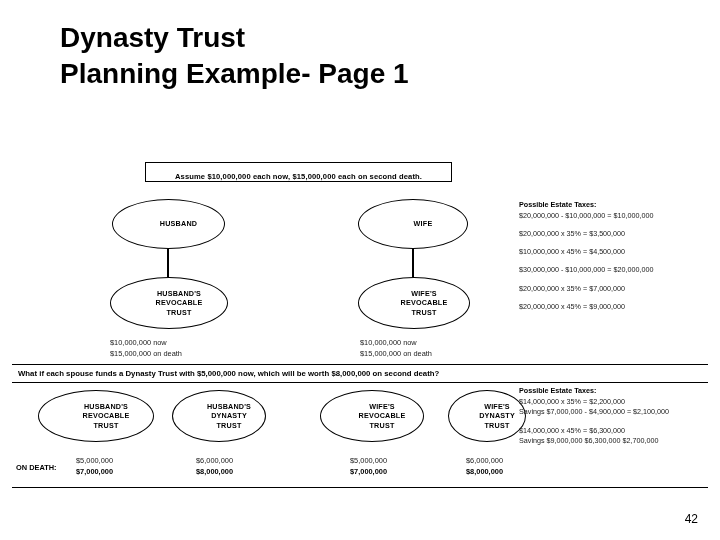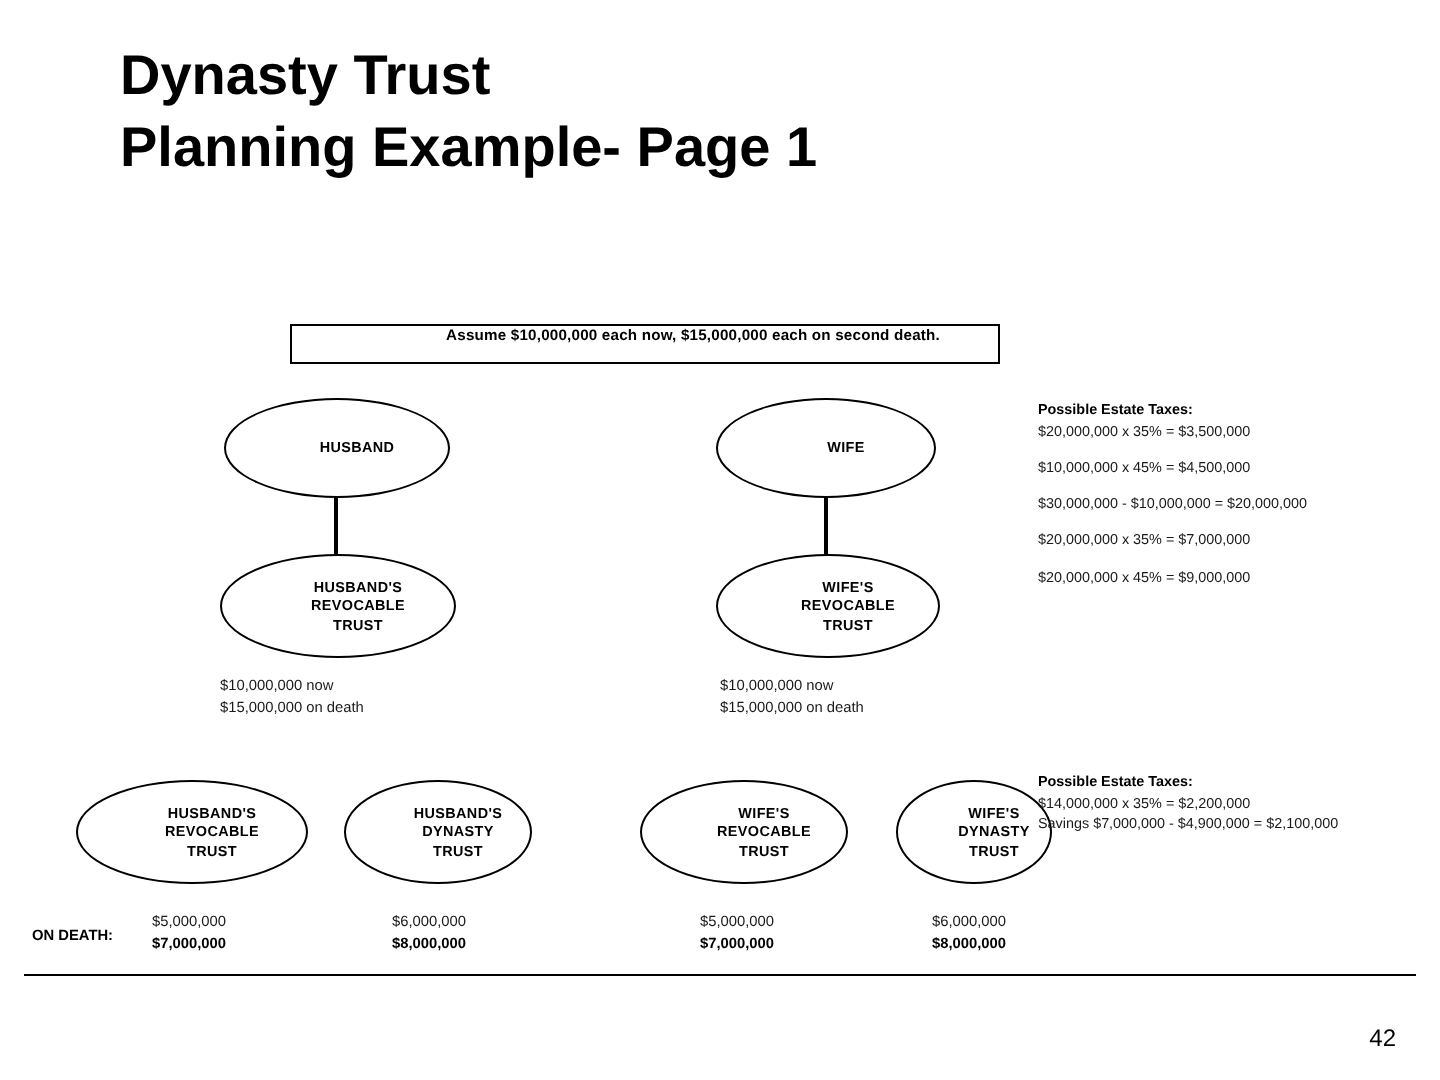--- a/index.html
+++ b/index.html
@@ -15,21 +15,21 @@
     position:absolute;left:60px;top:20px;width:600px;
     font-size:28px;font-weight:bold;line-height:1.28;
     letter-spacing:0px;color:#000;
   }
   .title div{white-space:nowrap;}
 
   
   .assume-box{
     position:absolute;left:145px;top:162px;width:305px;height:18px;
     border:1.5px solid #000;background:#fff;
-    display:flex;align-items:flex-start;justify-content:center;padding-left:48px;
+    display:flex;align-items:flex-end;justify-content:center;
   }
   .assume-box span{
     font-size:7.6px;font-weight:bold;letter-spacing:.1px;white-space:nowrap;
   }
 
   
   .ell{
     position:absolute;border:1.4px solid #000;border-radius:50%;
     background:#fff;display:flex;align-items:center;justify-content:center;
     text-align:center;box-sizing:border-box;
@@ -153,27 +153,31 @@
     <div>$10,000,000 now</div>
     <div>$15,000,000 on death</div>
   </div>
   <div class="money money-w">
     <div>$10,000,000 now</div>
     <div>$15,000,000 on death</div>
   </div>
 
   <div class="taxes-top">
     <div class="hd">Possible Estate Taxes:</div>
+    <div class="ln">$20,000,000 - $10,000,000 = $10,000,000</div>
     <div class="ln">$20,000,000 x 35% = $3,500,000</div>
     <div class="ln">$10,000,000 x 45% = $4,500,000</div>
     <div class="ln">$30,000,000 - $10,000,000 = $20,000,000</div>
     <div class="ln">$20,000,000 x 35% = $7,000,000</div>
     <div class="ln">$20,000,000 x 45% = $9,000,000</div>
   </div>
 
+  <div class="qbar">
+    <span>What if each spouse funds a Dynasty Trust with $5,000,000 now, which will be worth $8,000,000 on second death?</span>
+  </div>
 
   <div class="ell e-b1">
     <span class="multiline">HUSBAND'S<br>REVOCABLE<br>TRUST</span>
   </div>
   <div class="ell e-b2">
     <span class="multiline">HUSBAND'S<br>DYNASTY<br>TRUST</span>
   </div>
   <div class="ell e-b3">
     <span class="multiline">WIFE'S<br>REVOCABLE<br>TRUST</span>
   </div>
@@ -199,18 +203,22 @@
     <div>$6,000,000</div>
     <div class="b">$8,000,000</div>
   </div>
 
   <div class="taxes-bot">
     <div class="hd">Possible Estate Taxes:</div>
     <div class="grp">
       <div class="ln">$14,000,000 x 35% = $2,200,000</div>
       <div class="ln">Savings  $7,000,000 - $4,900,000 = $2,100,000</div>
     </div>
+    <div class="grp">
+      <div class="ln">$14,000,000 x 45% = $6,300,000</div>
+      <div class="ln">Savings  $9,000,000  $6,300,000   $2,700,000</div>
+    </div>
   </div>
 
   <div class="rule"></div>
   <div class="pageno">42</div>
 
 </div>
 
 </body></html>

